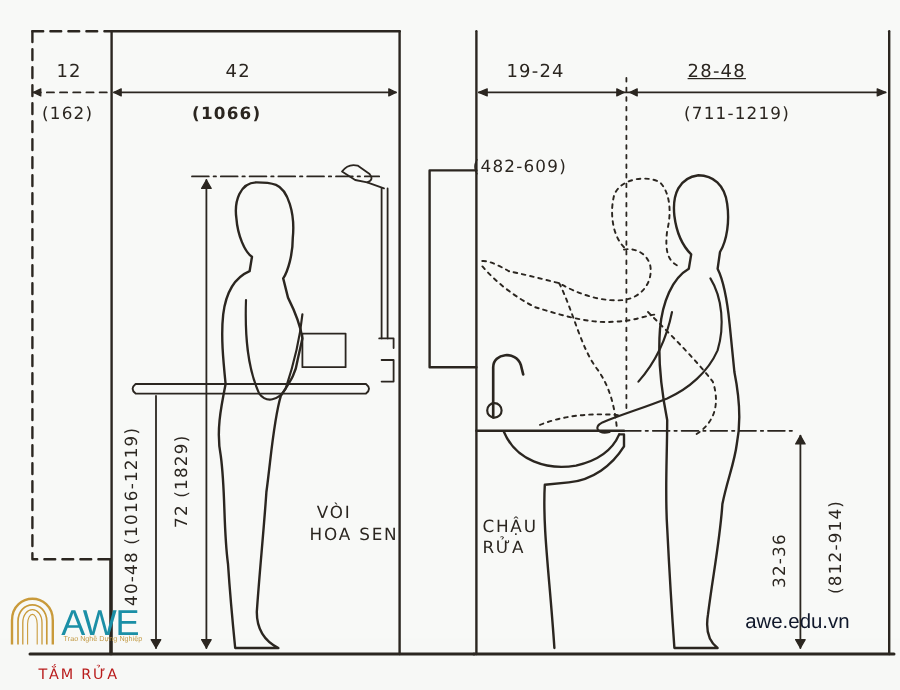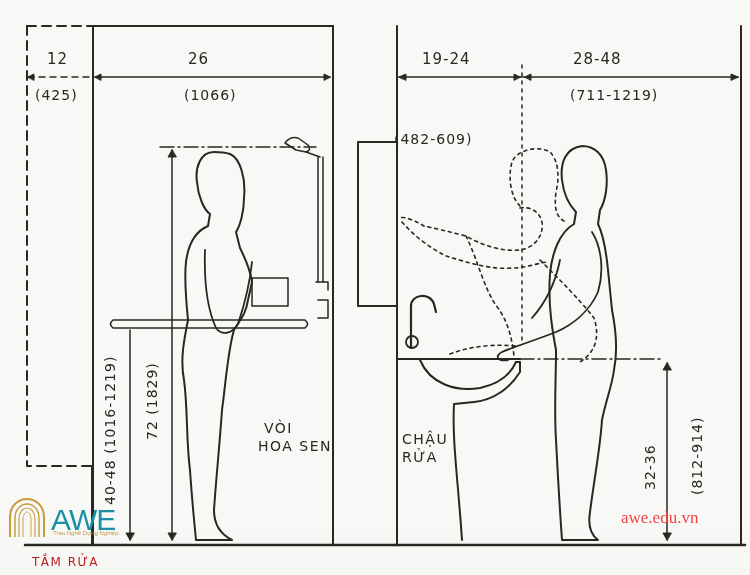--- a/index.html
+++ b/index.html
@@ -6,21 +6,21 @@
   body { width:750px; height:575px; overflow:hidden; position:relative; font-family:"DejaVu Sans", sans-serif; }
   #canvas { position:absolute; left:0; top:0; width:750px; height:532px; background:#f8f9f7; }
   svg.drawing { position:absolute; left:0; top:0; }
   .lbl { position:absolute; color:#2b2620; font-family:"DejaVu Sans", sans-serif; font-size:15px; letter-spacing:1px; white-space:nowrap; line-height:1; }
   .lbl.paren { font-size:14px; }
   .vert { position:absolute; color:#2b2620; font-size:14px; letter-spacing:1px; white-space:nowrap; transform-origin:left top; line-height:1; }
   .caps { position:absolute; color:#2b2620; font-size:14px; letter-spacing:1.5px; line-height:18px; text-align:left; white-space:nowrap; }
   .logo { position:absolute; left:6px; top:497px; width:125px; height:42px; }
   .logo-text { position:absolute; left:45px; top:6px; font-family:"Liberation Sans", sans-serif; font-size:30px; font-weight:400; color:#1b8fa6; letter-spacing:-1px; }
   .logo-tag { position:absolute; left:47px; top:33px; font-family:"Liberation Sans", sans-serif; font-size:6px; color:#c39a45; white-space:nowrap; }
-  .watermark { position:absolute; left:621px; top:508px; font-family:Liberation Serif, serif; font-size:17px; color:#ef4444; }
+  .watermark { position:absolute; left:621px; top:508px; font-family:Liberation Sans, sans-serif; font-size:17px; color:#0f172a; }
   .title-bottom { position:absolute; left:32px; top:555px; font-size:12px; letter-spacing:1.5px; color:#b91c1c; }
 </style>
 </head>
 <body>
 
 <div id="canvas">
   <svg class="drawing" width="750" height="575" viewBox="0 0 750 575" fill="none" stroke="#2b2620" stroke-width="2" stroke-linecap="round" stroke-linejoin="round">
 
     <g>
 
@@ -134,37 +134,37 @@
          C606 250 602 232 598 224
          L600 210
          C606 200 608 184 606 170
          C604 154 594 146 582 146 Z"></path>
 
     <path d="M592 232 C602 248 604 272 598 292 C590 310 574 324 556 332 C536 340 516 346 502 352 C494 356 498 362 508 360" stroke-width="1.8"></path>
     <path d="M560 260 C556 280 548 300 532 318" stroke-width="1.8"></path>
   </svg>
 
   <span class="lbl" style="left:47px; top:52px;">12</span>
-  <span class="lbl paren" style="left:35px; top:88px;">(425)</span>
-  <span class="lbl" style="left:188px; top:52px;">26</span>
-  <span class="lbl paren" style="left:184px; top:88px;">(1066)</span>
+  <span class="lbl paren" style="left:35px; top:88px;">(162)</span>
+  <span class="lbl" style="left:188px; top:52px;">42</span>
+  <span class="lbl paren" style="left:160px; top:88px;font-weight:bold;">(1066)</span>
 
   <span class="vert" style="left:103px; top:505px; transform:rotate(-90deg);">40-48 (1016-1219)</span>
   <span class="vert" style="left:145px; top:440px; transform:rotate(-90deg);">72 (1829)</span>
 
   <div class="caps" style="left:258px; top:384px;margin-top:35px;">
     <div style="padding-left:6px;">VÒI</div>
     <div>HOA SEN</div>
   </div>
 
   <span class="title-bottom">TẮM RỬA</span>
 
   <span class="lbl" style="left:422px; top:52px;">19-24</span>
   <span class="lbl paren" style="left:394px; top:88px;margin-top:44px;">(482-609)</span>
-  <span class="lbl" style="left:573px; top:52px;">28-48</span>
+  <span class="lbl" style="left:573px; top:52px;text-decoration:underline;">28-48</span>
   <span class="lbl paren" style="left:550px; top:88px;margin-left:20px;">(711-1219)</span>
 
   <span class="vert" style="left:643px; top:490px; transform:rotate(-90deg);">32-36</span>
   <span class="vert" style="left:690px; top:495px; transform:rotate(-90deg);">(812-914)</span>
 
   <div class="caps" style="left:402px; top:430px;">
     <div>CHẬU</div>
     <div>RỬA</div>
   </div>
 

